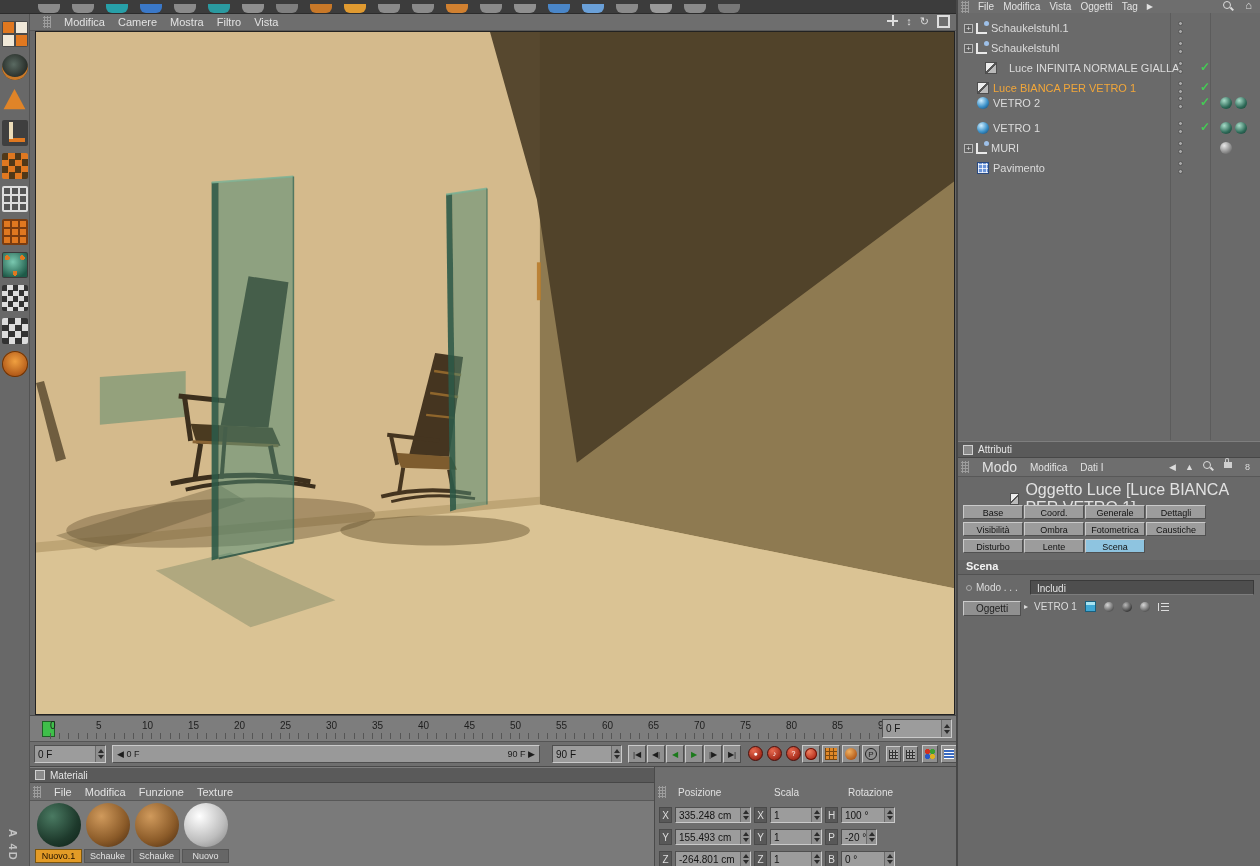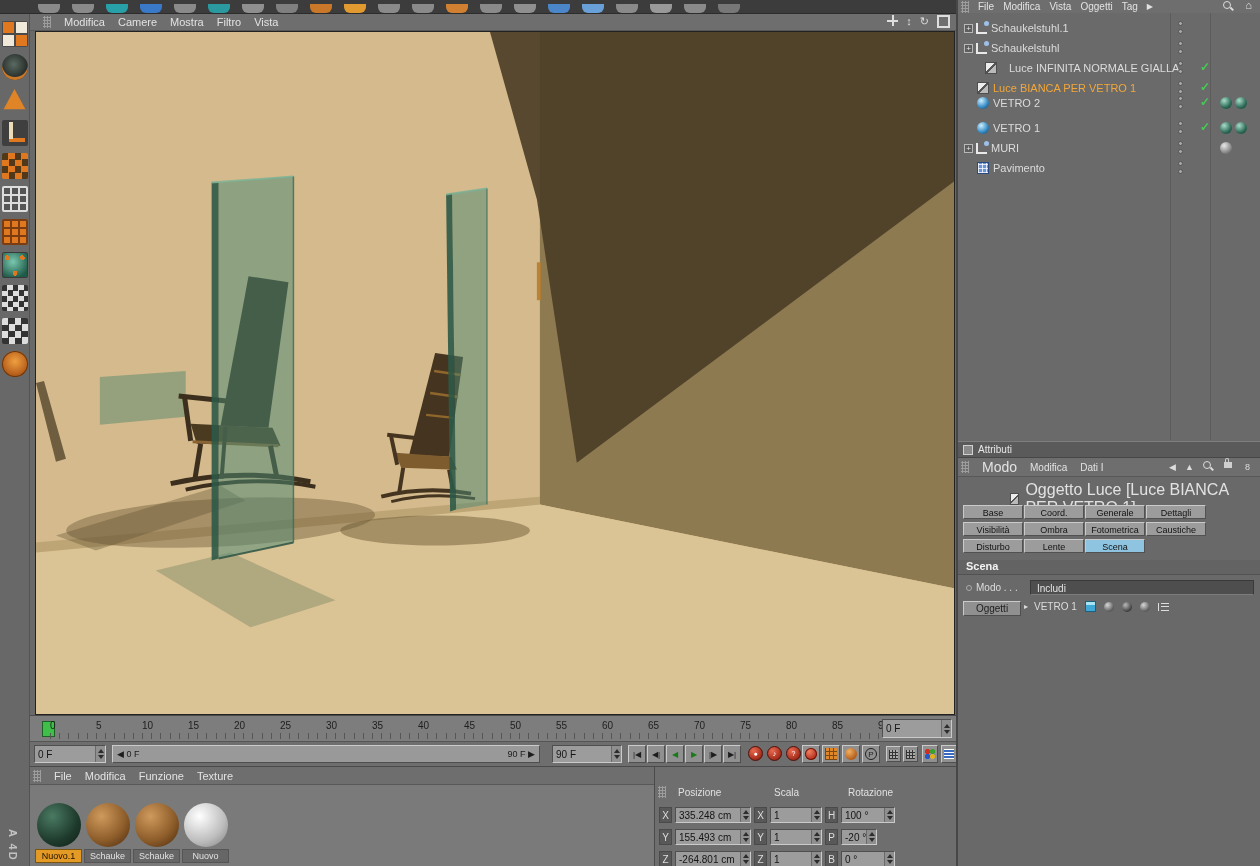--- a/index.html
+++ b/index.html
@@ -361,20 +361,24 @@
             radial-gradient(circle 2.5px at 25% 75%,#2858c8 98%,transparent),
             radial-gradient(circle 2.5px at 75% 75%,#e0b020 98%,transparent),#888;"></span>
           </span>
         <span class="btn" style="width:16px;height:18px;">
           <span style="width:10px;height:10px;background:repeating-linear-gradient(0deg,#fff 0 1px,transparent 1px 3px),#3a6ac0;"></span>
           </span>
       </div>
     </div>
 
     <div id="mats" class="abs">
+      <div class="ptitle" style="height:14px;">
+        <span class="picon"></span>
+        <span>Materiali</span>
+      </div>
       <div class="menurow" style="height:17px;">
         <span class="grip"></span>
         <span class="menuitem">File</span>
         <span class="menuitem">Modifica</span>
         <span class="menuitem">Funzione</span>
         <span class="menuitem">Texture</span>
       </div>
       <div class="mtile" style="left:5px;">
         <div class="msphere" style="background:radial-gradient(circle at 35% 30%,#4a7a62,#1e3a2c 60%,#0d1f15);"></div>
         <div class="mlabel sel">Nuovo.1</div>

